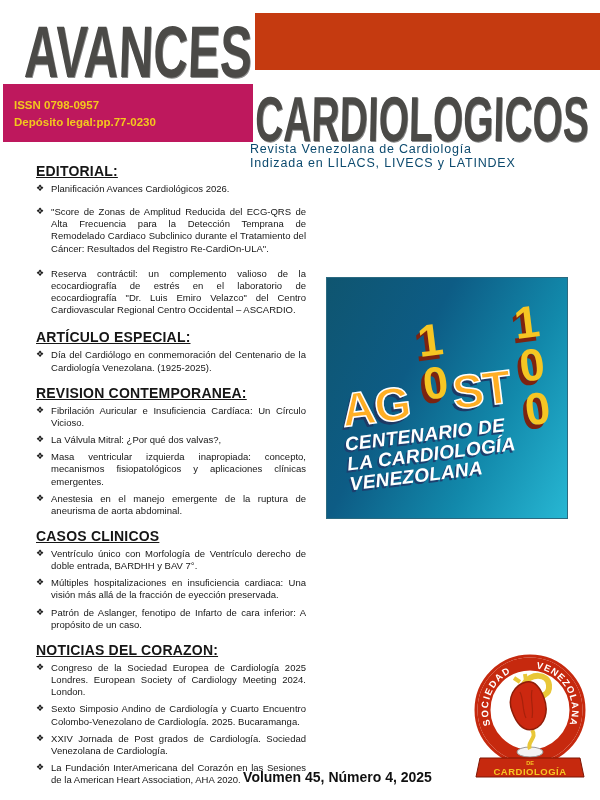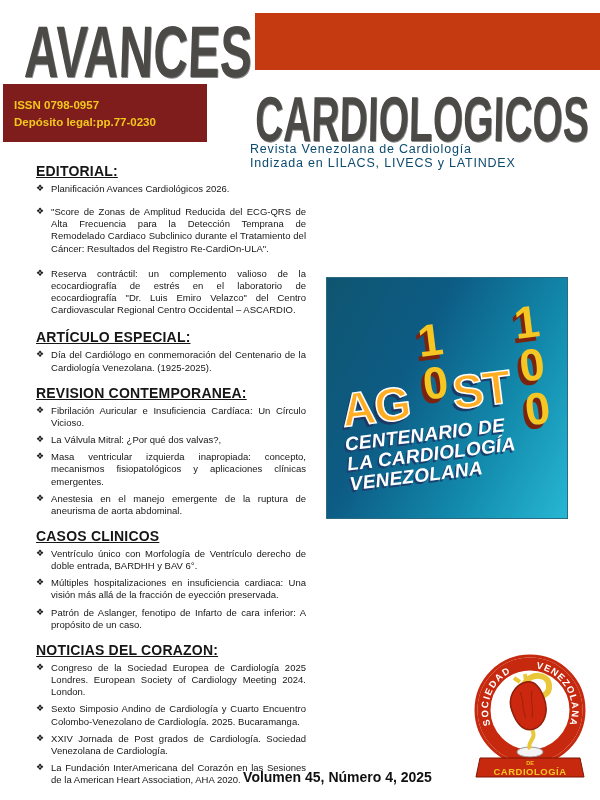--- a/index.html
+++ b/index.html
@@ -4,21 +4,21 @@
 <style>
   html,body{margin:0;padding:0;background:#e8e8e8;}
   .page{position:relative;width:600px;height:800px;background:#ffffff;overflow:hidden;
         font-family:"Liberation Sans",sans-serif;color:#161616;margin:0 auto;}
 
   
   .red-top{position:absolute;left:255px;top:13px;width:345px;height:57px;background:#c53a10;}
   .title-avances{position:absolute;left:26px;top:10px;font-size:60px;font-weight:bold;color:#4b4a47;
         transform:scale(0.80,1.22) skewX(-3deg);transform-origin:left top;white-space:nowrap;
         text-shadow:1px 1px 0 #8d8d8d;}
-  .red-left{position:absolute;left:3px;top:84px;width:204px;height:58px;background:#7f1d1d;}
+  .red-left{position:absolute;left:3px;top:84px;width:250px;height:58px;background:#be185d;}
   .issn{position:absolute;left:11px;top:13px;color:#f3c81d;font-weight:bold;font-size:11.5px;line-height:1.5;white-space:nowrap;}
   .title-cardiologicos{position:absolute;left:256px;top:82px;font-size:52px;font-weight:bold;color:#4b4a47;
         transform:scale(0.75,1.22) skewX(-2deg);transform-origin:left top;white-space:nowrap;
         text-shadow:1px 1px 0 #8d8d8d;}
   .subtitle{position:absolute;left:250px;top:143px;width:345px;text-align:left;color:#0c4a6e;
         font-size:12.5px;line-height:1.1;letter-spacing:0.8px;white-space:nowrap;}
 
   
   .toc{position:absolute;left:36px;top:163px;width:270px;}
   .toc-section{margin-bottom:11px;}
@@ -113,21 +113,21 @@
         </div>
         <div class="toc-item">
           <span class="bullet">❖</span>
           <span class="toc-item-text">Anestesia en el manejo emergente de la ruptura de aneurisma de aorta abdominal.</span>
         </div>
       </section>
       <section class="toc-section">
         <div class="toc-heading">CASOS CLINICOS</div>
         <div class="toc-item">
           <span class="bullet">❖</span>
-          <span class="toc-item-text">Ventrículo único con Morfología de Ventrículo derecho de doble entrada, BARDHH y BAV 6°.</span>
+          <span class="toc-item-text">Ventrículo único con Morfología de Ventrículo derecho de doble entrada, BARDHH y BAV 7°.</span>
         </div>
         <div class="toc-item">
           <span class="bullet">❖</span>
           <span class="toc-item-text">Múltiples hospitalizaciones en insuficiencia cardiaca: Una visión más allá de la fracción de eyección preservada.</span>
         </div>
         <div class="toc-item">
           <span class="bullet">❖</span>
           <span class="toc-item-text">Patrón de Aslanger, fenotipo de Infarto de cara inferior: A propósito de un caso.</span>
         </div>
       </section>

